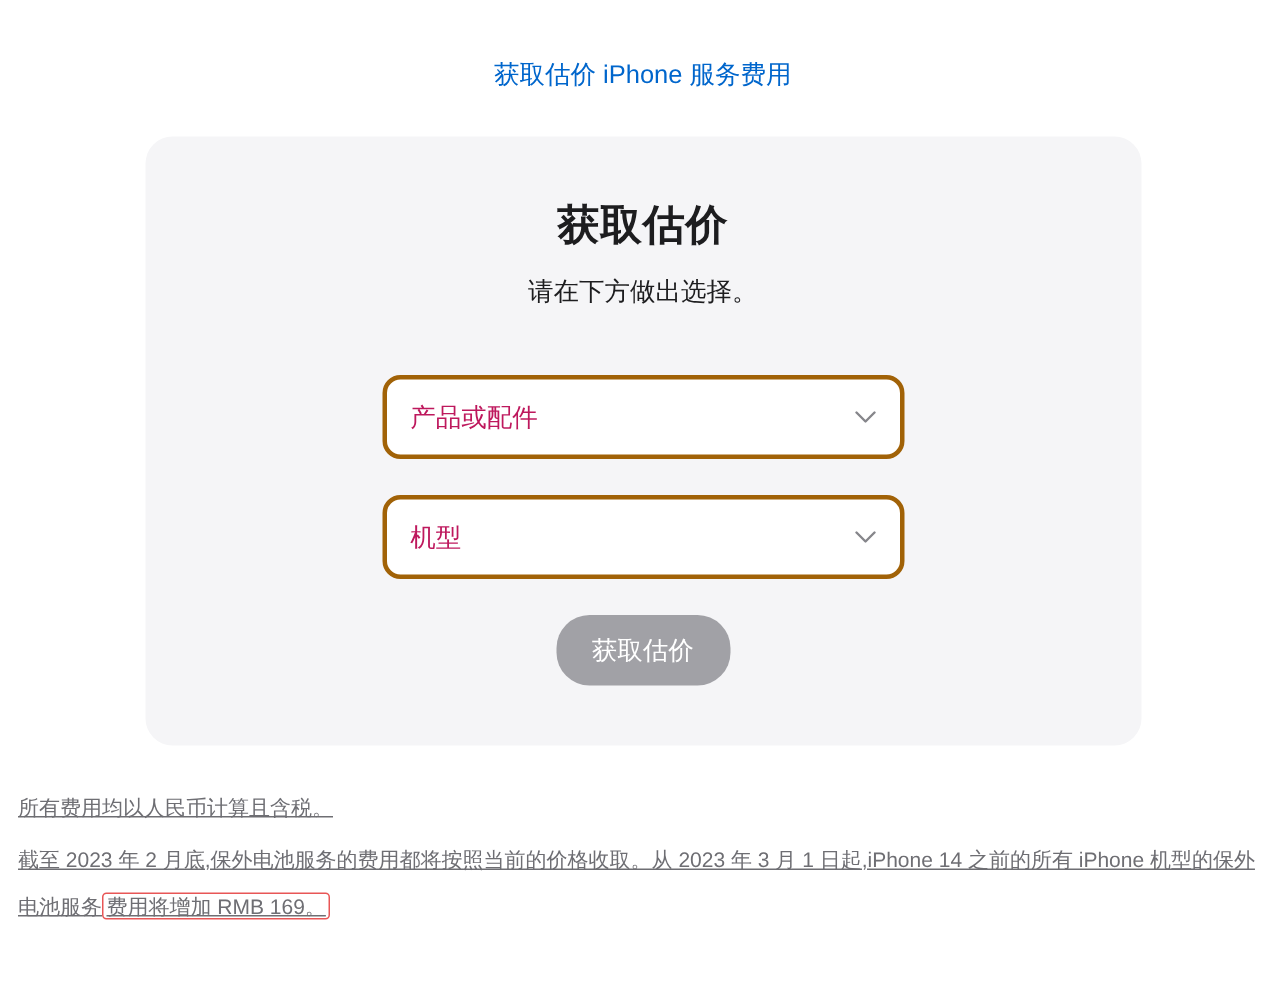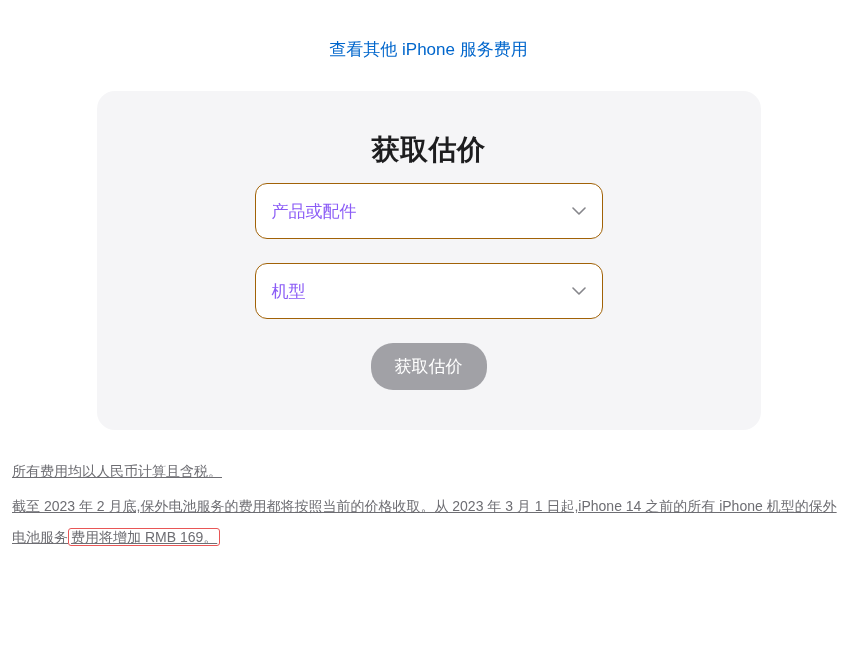--- a/index.html
+++ b/index.html
@@ -46,25 +46,25 @@
     }
     .select-wrap {
       width: 348px;
       margin: 0 auto 24px auto;
       position: relative;
     }
     .select-box {
       width: 100%;
       height: 56px;
       background: #ffffff;
-      border: 1px solid #a16207;
+      border: 3px solid #a16207;
       border-radius: 12px;
       padding: 0 44px 0 16px;
       font-size: 17px;
-      color: #8b5cf6;
+      color: #be185d;
       text-align: left;
       cursor: pointer;
       display: flex;
       align-items: center;
       position: relative;
     }
     .chevron {
       position: absolute;
       right: 16px;
       top: 50%;
@@ -117,25 +117,26 @@
     .highlight {
       border: 1px solid #e85656;
       border-radius: 3px;
       padding: 0 2px;
     }
   </style>
 </head>
 <body>
 
 <div class="top-link">
-  <a href="#">查看其他 iPhone 服务费用</a>
+  <a href="#">获取估价 iPhone 服务费用</a>
 </div>
 
 <div class="card">
   <h2 class="card-title">获取估价</h2>
+  <p class="card-subtitle">请在下方做出选择。</p>
 
   <div class="select-wrap">
     <div class="select-box">
       <span>产品或配件</span>
       <span class="chevron">
         <svg viewBox="0 0 14 8" fill="none">
             <path d="M1 1l6 6 6-6" stroke="#86868b" stroke-width="1.6" stroke-linecap="round" stroke-linejoin="round"></path>
           </svg>
       </span>
     </div>

